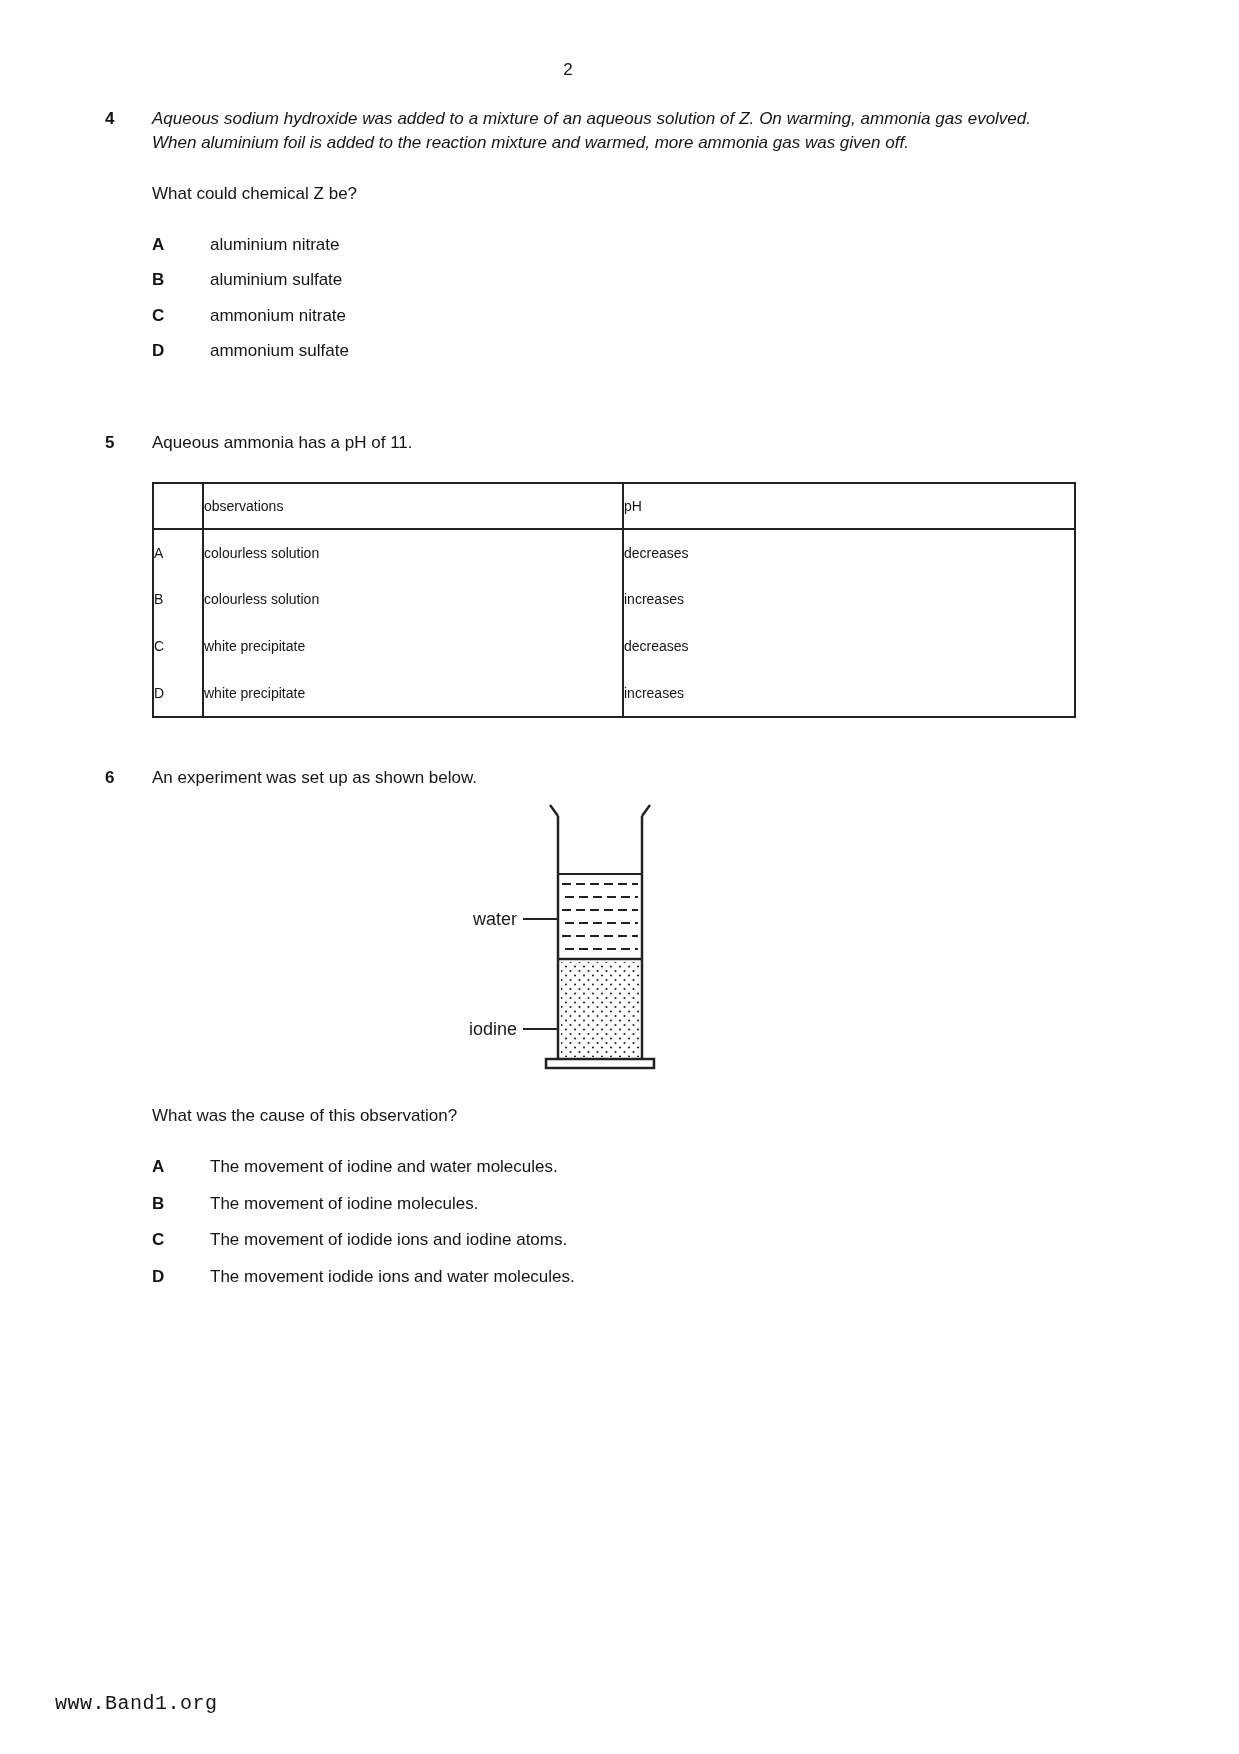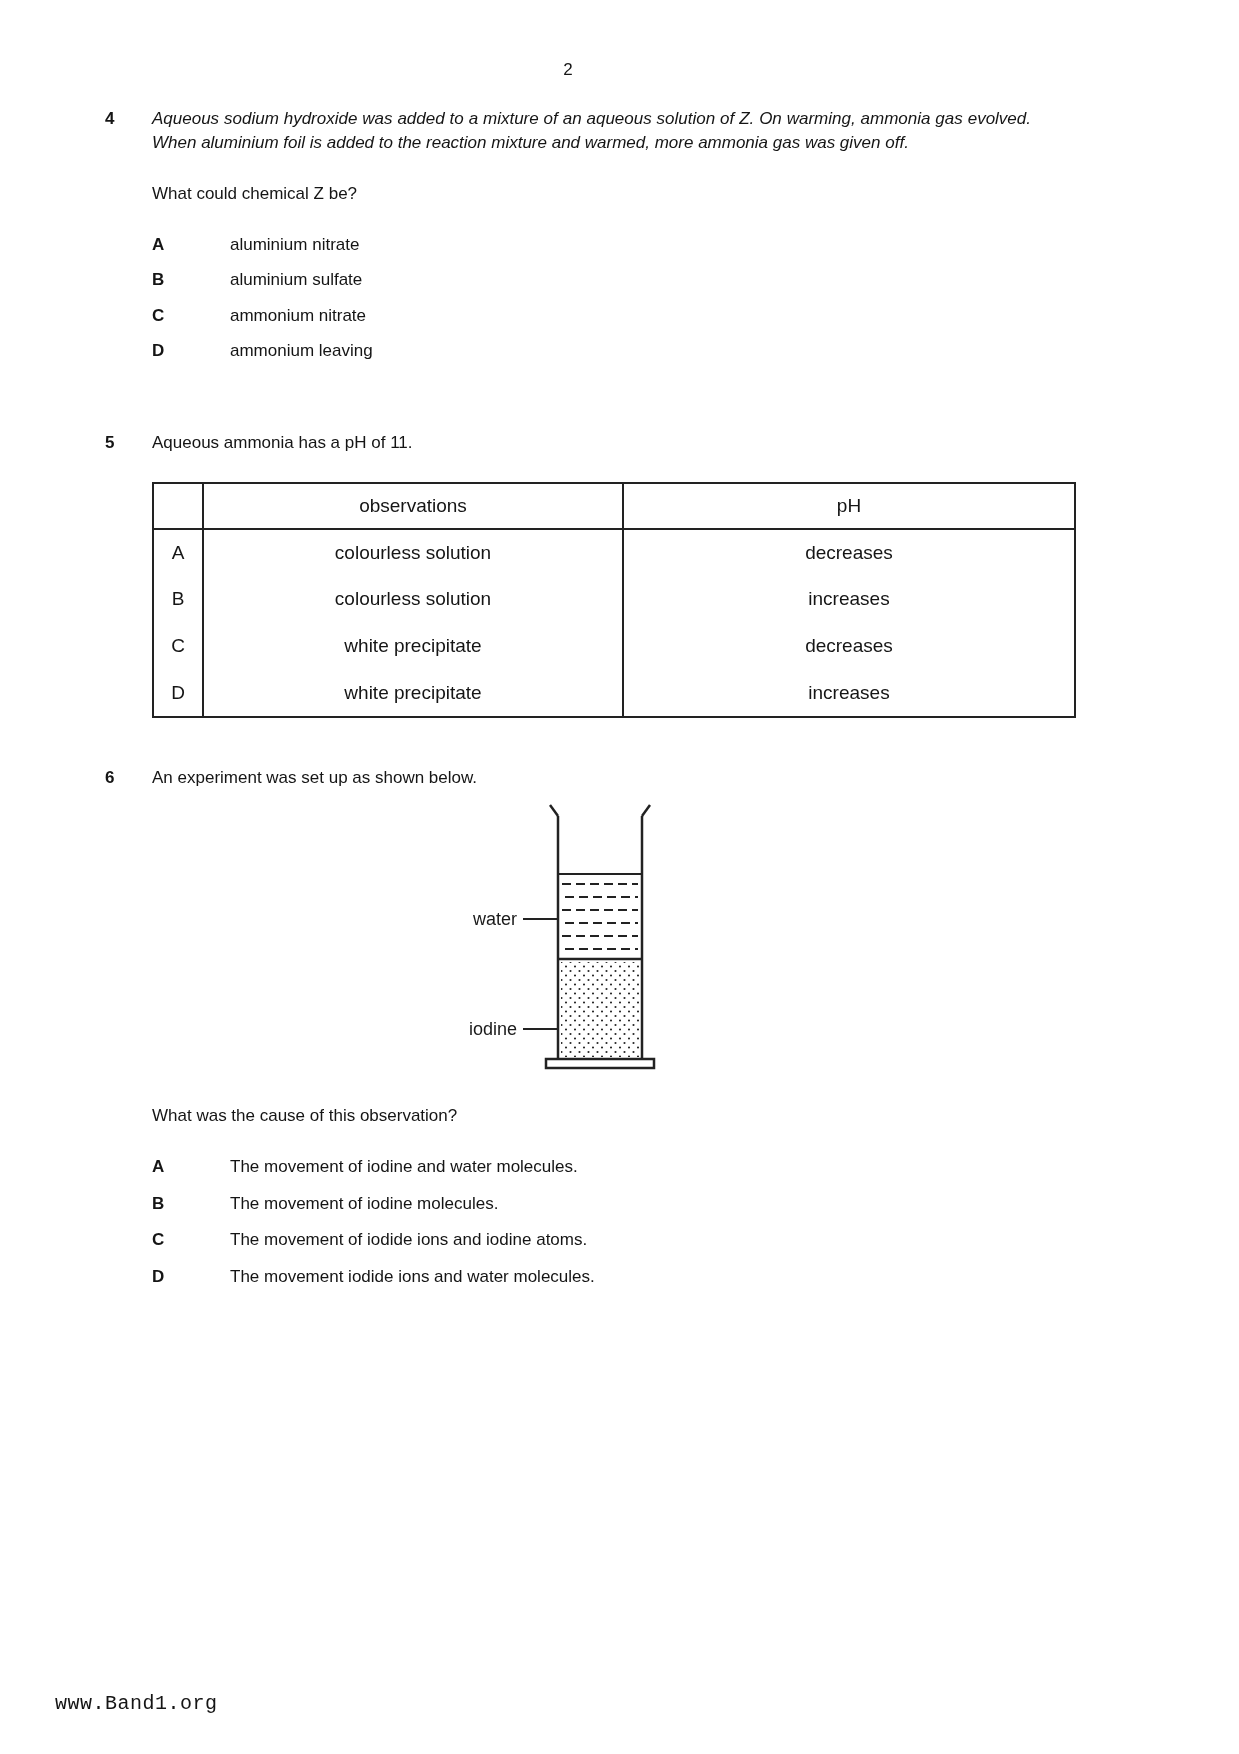--- a/index.html
+++ b/index.html
@@ -22,36 +22,36 @@
   .q5 { margin-bottom:48px; }
   .q-num { flex:0 0 47px; font-weight:bold; }
   .q-content { flex:1; }
   .justify { text-align:justify;font-style:italic; }
   .q-body { margin-bottom:26px; }
   .q-prompt { margin-bottom:26px; }
   .options { margin-top:2px; }
   .option { display:flex; margin-bottom:11px; }
   .q6 .option { margin-bottom:12px; }
   .opt-letter { flex:0 0 58px; font-weight:bold; }
-  .opt-text { flex:1;margin-left:20px; }
+  .opt-text { flex:1; }
 
   
   table.obs-table {
     border-collapse:collapse;
     width:845px;
     margin-top:2px;
     table-layout:fixed;
   }
   table.obs-table, table.obs-table th, table.obs-table td { border:0; }
   table.obs-table { border:2px solid #222; }
   table.obs-table th, table.obs-table td {
     border-left:2px solid #222;
-    text-align:center;
+    text-align:left;
     vertical-align:middle;
-    font-size:19px;
+    font-size:14px;
     font-weight:normal;
     border-radius:11px;
   }
   table.obs-table th:first-child, table.obs-table td:first-child { border-left:0; }
   table.obs-table thead tr { border-bottom:2px solid #222; }
   table.obs-table th { height:46px; }
   table.obs-table td { height:47px; }
   .col-letter { width:50px; }
   .col-obs   { width:420px; }
   .col-ph    { width:452px; }
@@ -102,21 +102,21 @@
         <div class="option">
           <span class="opt-letter">B</span>
           <span class="opt-text">aluminium sulfate</span>
         </div>
         <div class="option">
           <span class="opt-letter">C</span>
           <span class="opt-text">ammonium nitrate</span>
         </div>
         <div class="option">
           <span class="opt-letter">D</span>
-          <span class="opt-text">ammonium leaving</span>
+          <span class="opt-text">ammonium sulfate</span>
         </div>
       </div>
     </div>
   </section>
 
   <section class="question q5">
     <div class="q-num">5</div>
     <div class="q-content">
       <p class="q-body">Aqueous ammonia has a pH of 11.</p>
       <table class="obs-table">

